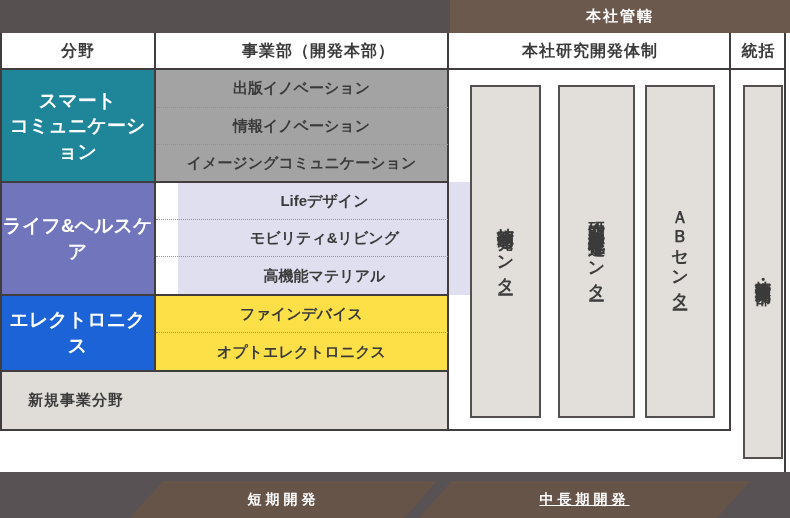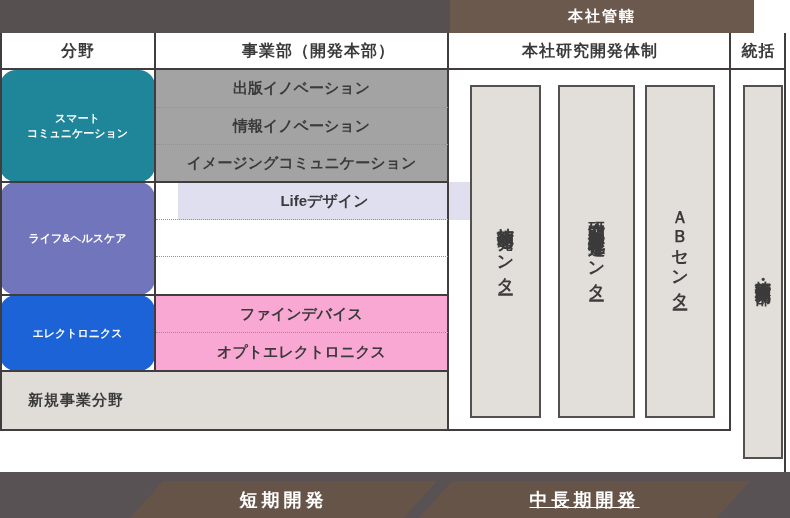--- a/index.html
+++ b/index.html
@@ -6,59 +6,59 @@
   .canvas{
     position:relative;width:790px;height:518px;background:#ffffff;overflow:hidden;
     font-family:"Liberation Sans","DejaVu Sans",sans-serif;
     font-weight:bold;color:#3a3a3a;
   }
   .abs{position:absolute;box-sizing:border-box;}
   .center{display:flex;align-items:center;justify-content:center;text-align:center;}
 
   
   .topbar-left{left:0;top:0;width:450px;height:33px;background:#575051;}
-  .topbar-right{left:450px;top:0;width:304px;height:33px;background:#6b594e;color:#fff;font-size:15px;letter-spacing:2px;}
+  .topbar-right{left:450px;top:0;width:340px;height:33px;background:#6b594e;color:#fff;font-size:15px;letter-spacing:2px;}
 
   
   .hcell{top:33px;height:37px;background:#fff;font-size:16px;letter-spacing:1px;}
   .hc1{left:0;width:156px;}
   .hc2{left:172px;width:293px;}
   .hc3{left:449px;width:282px;}
   .hc4{left:731px;width:55px;}
 
   
-  .cat{left:0;width:155px;color:#fff;font-size:11px;line-height:1.35;white-space:pre-line;border-radius:16px;}
+  .cat{left:0;width:155px;color:#fff;font-size:19px;line-height:1.35;white-space:pre-line;}
   .cat-smart{top:70px;height:112px;background:#1f8598;}
   .cat-life{top:182px;height:113px;background:#7175bc;}
   .cat-elec{top:295px;height:76px;background:#1c63d7;}
 
   
   .row{left:155px;width:293px;font-size:15px;}
   .bg-teal{background:#a3a3a3;}
   .bg-purple{background:#e0dff0;margin-left:23px;}
-  .bg-blue{background:#f9a8d4;}
+  .bg-blue{background:#fde047;}
 
   .newbiz{left:0;top:371px;width:448px;height:59px;background:#e0dcd8;
     display:flex;align-items:center;padding-left:28px;font-size:15px;letter-spacing:1px;}
 
   
   .vbox{background:#e2ded9;border:2px solid #54504f;color:#3b3b3b;font-size:17px;
     writing-mode:vertical-rl;text-orientation:mixed;letter-spacing:2px;line-height:1;}
   .vb1{left:470px;top:85px;width:71px;height:333px;}
   .vb2{left:558px;top:85px;width:77px;height:333px;}
   .vb3{left:645px;top:85px;width:70px;height:333px;}
   .vb4{left:743px;top:85px;width:40px;height:374px;font-size:16px;letter-spacing:1px;}
 
   
   .line{background:#413d3e;z-index:5;}
   .dotline{border-top:1px dotted #8f9396;height:0;z-index:5;}
 
   
   .bottombar{left:0;top:472px;width:790px;height:46px;background:#585254;}
-  .band{top:481px;height:37px;background:#675449;color:#fff;font-size:18px;letter-spacing:4px;z-index:6;}
+  .band{top:481px;height:37px;background:#675449;color:#fff;font-size:14px;letter-spacing:4px;z-index:6;}
   .band1{left:130px;width:307px;clip-path:polygon(33px 0,307px 0,274px 100%,0 100%);}
   .band2{left:419px;width:331px;clip-path:polygon(33px 0,331px 0,298px 100%,0 100%);text-decoration:underline;}
 </style>
 </head>
 <body>
 
 <div class="canvas">
 
   <div class="abs topbar-left"></div>
   <div class="abs topbar-right center">
@@ -72,20 +72,22 @@
 
   <div class="abs cat cat-smart center">スマート
 コミュニケーション</div>
   <div class="abs cat cat-life center">ライフ&amp;ヘルスケア</div>
   <div class="abs cat cat-elec center">エレクトロニクス</div>
 
   <div class="abs row bg-teal center" style="top:70px;height:37px;">出版イノベーション</div>
   <div class="abs row bg-teal center" style="top:145px;height:37px;">イメージングコミュニケーション</div>
   <div class="abs row bg-teal center" style="top:107px;height:38px;">情報イノベーション</div>
   <div class="abs row bg-purple center" style="top:182px;height:38px;">Lifeデザイン</div>
+  <div class="abs row bg-purple center" style="top:220px;height:37px;">モビリティ&amp;リビング</div>
+  <div class="abs row bg-purple center" style="top:257px;height:38px;">高機能マテリアル</div>
   <div class="abs row bg-blue center" style="top:295px;height:38px;">ファインデバイス</div>
   <div class="abs row bg-blue center" style="top:333px;height:38px;">オプトエレクトロニクス</div>
 
   <div class="abs newbiz">新規事業分野</div>
 
   <div class="abs vbox vb1 center">技術開発センター</div>
   <div class="abs vbox vb2 center">研究開発・事業化推進センター</div>
   <div class="abs vbox vb3 center">ＡＢセンター</div>
   <div class="abs vbox vb4 center">技術・研究開発本部</div>
 

